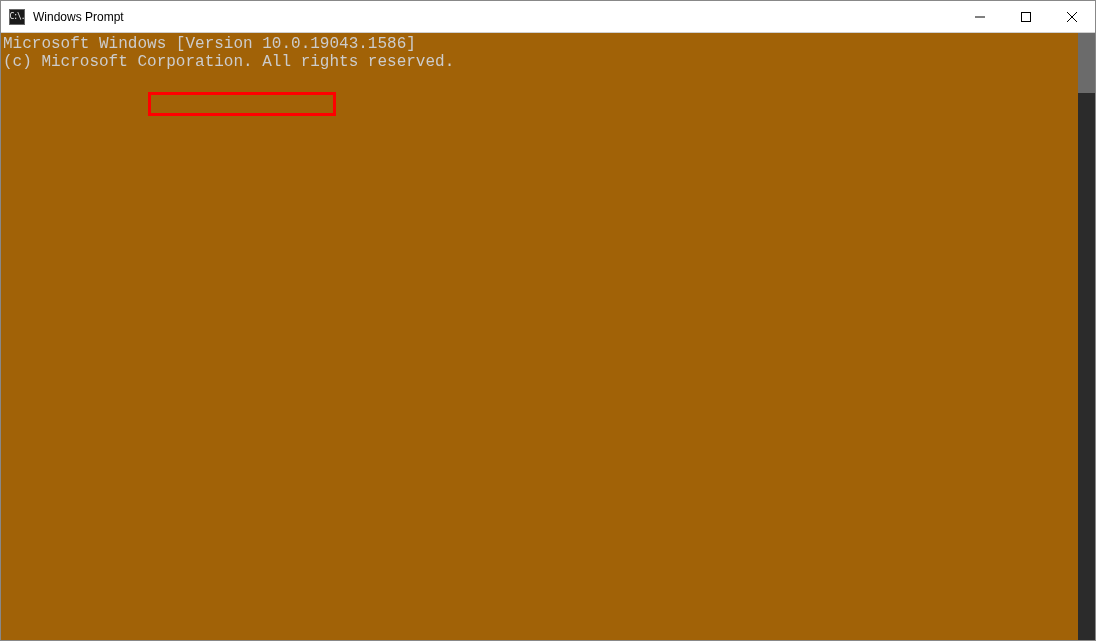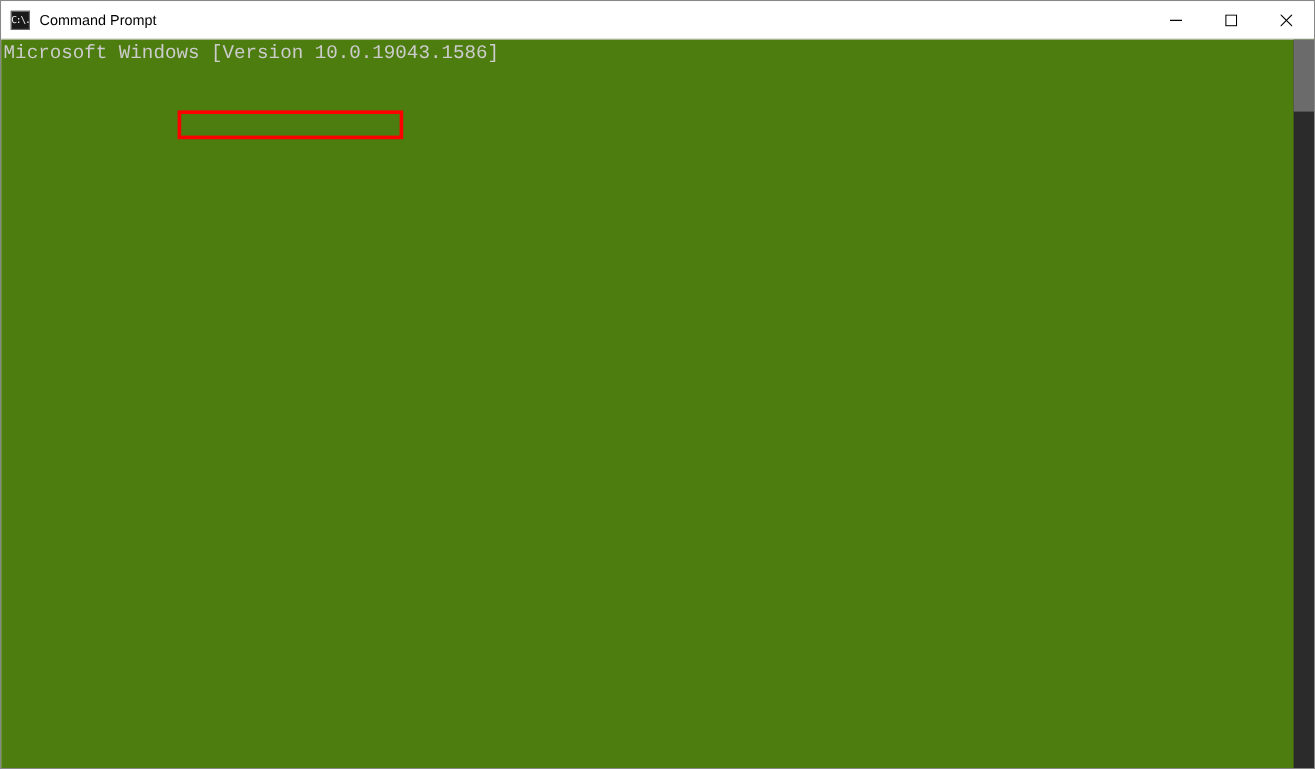--- a/index.html
+++ b/index.html
@@ -74,21 +74,21 @@
     }
     .win-btn svg {
       width: 10px;
       height: 10px;
       stroke: #000;
       stroke-width: 1;
       fill: none;
     }
     .terminal-body {
       flex: 1;
-      background: #4d7c0f;
+      background: #a16207;
       padding: 0;
       position: relative;
       overflow: hidden;
     }
     .terminal-content {
       font-family: Consolas, "Courier New", monospace;
       font-size: 16px;
       color: #cccccc;
       line-height: 1.15;
       white-space: pre;
@@ -136,21 +136,21 @@
     }
   </style>
 </head>
 <body>
 
 <div class="window">
   <div class="titlebar">
     <div class="titlebar-icon">
       <span class="titlebar-icon-inner">C:\.</span>
     </div>
-    <div class="titlebar-title">Command Prompt</div>
+    <div class="titlebar-title">Windows Prompt</div>
     <div class="titlebar-spacer"></div>
     <div class="window-controls">
       <button class="win-btn">
         <svg viewBox="0 0 10 10">
             <line x1="0" y1="5" x2="10" y2="5"></line>
           </svg>
       </button>
       <button class="win-btn">
         <svg viewBox="0 0 10 10">
             <rect x="0.5" y="0.5" width="9" height="9"></rect>
@@ -159,21 +159,21 @@
       <button class="win-btn">
         <svg viewBox="0 0 10 10">
             <line x1="0" y1="0" x2="10" y2="10"></line>
             <line x1="10" y1="0" x2="0" y2="10"></line>
           </svg>
       </button>
     </div>
   </div>
 
   <div class="terminal-body">
-    <div class="terminal-content"><span class="terminal-line">Microsoft Windows [Version 10.0.19043.1586]</span><span class="terminal-line"></span></div>
+    <div class="terminal-content"><span class="terminal-line">Microsoft Windows [Version 10.0.19043.1586]</span><span class="terminal-line">(c) Microsoft Corporation. All rights reserved.</span><span class="terminal-line"></span></div>
 
     <div class="highlight-box" id="hl" style="left: 147px; top: 59px; width: 188px; height: 24px;"></div>
 
     <div class="scrollbar-track">
       <div class="scrollbar-thumb"></div>
     </div>
   </div>
 </div>
 
 </body></html>

